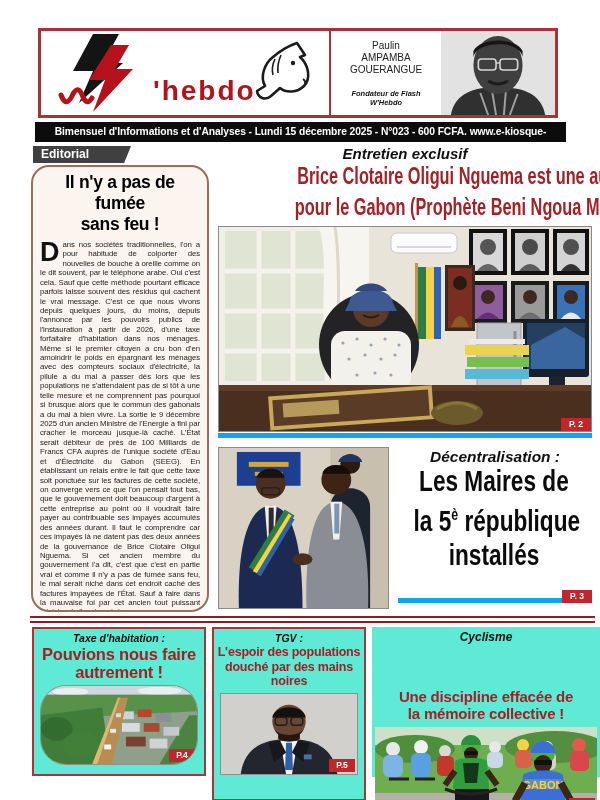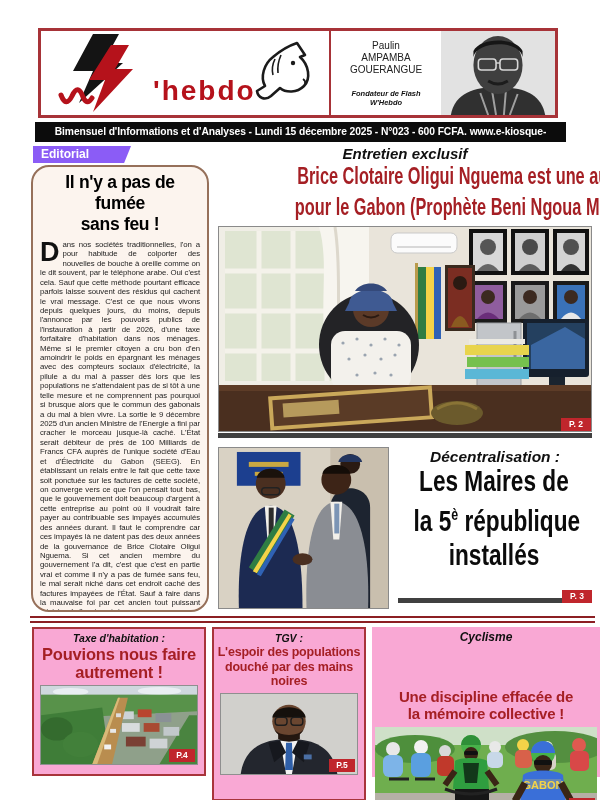--- a/index.html
+++ b/index.html
@@ -25,37 +25,37 @@
   .founder-photo{flex:1;height:100%;}
   .founder-photo svg{display:block;width:100%;height:100%;}
 
   
   .infobar{position:absolute;left:35px;top:122px;width:531px;height:20px;
     background:#0c0c0c;color:#fff;font-size:10.3px;font-weight:bold;
     text-align:center;line-height:20px;letter-spacing:-0.1px;}
 
   
   .edito-label{position:absolute;left:33px;top:146px;width:98px;height:17px;
-    background:#8b5cf6;color:#fff;font-size:12px;font-weight:bold;
+    background:#404040;color:#fff;font-size:12px;font-weight:bold;
     line-height:17px;padding-left:8px;box-sizing:border-box;
     clip-path:polygon(0 0,100% 0,93% 100%,0 100%);}
   .edito-box{position:absolute;left:31px;top:165px;width:178px;height:447px;
     border:2px solid #96705a;border-radius:18px;background:#fcf4ee;
     box-sizing:border-box;padding:4px 7px;overflow:hidden;}
   .edito-title{font-size:17.5px;line-height:21px;font-weight:bold;color:#000;
     text-align:center;margin:1px 0 5px;letter-spacing:-0.3px;}
   .edito-body{font-size:7.8px;line-height:9.42px;text-align:justify;
     color:#1d1d1d;letter-spacing:-0.08px;}
   .dropcap{float:left;font-size:27px;line-height:23px;font-weight:bold;
     color:#111;padding:1px 3px 0 0;}
 
   
   .sep-double{position:absolute;left:30px;top:616px;width:565px;height:3px;
     border-top:2px solid #8c1f23;border-bottom:2px solid #8c1f23;}
-  .redbar{position:absolute;height:5px;background:#404040;}
+  .redbar{position:absolute;height:5px;background:#0ea5e9;}
   .badge{position:absolute;background:#c0262c;color:#fff;font-weight:bold;
     font-size:8.5px;text-align:center;line-height:13px;height:13px;}
 
   
   .kicker{font-weight:bold;font-style:italic;color:#101010;text-align:center;}
   .lead-kicker{position:absolute;left:218px;top:145px;width:374px;font-size:15px;}
   .lead-headline{position:absolute;left:214px;top:160px;width:382px;
     text-align:center;color:#a51f24;font-weight:bold;}
   .lead-headline .ln{display:block;font-size:24px;line-height:31px;}
   .cond{display:inline-block;transform:scaleX(0.68);transform-origin:50% 50%;
@@ -67,21 +67,21 @@
   .photo-frame svg{display:block;width:100%;height:100%;}
 
   
   .decent-kicker{position:absolute;left:395px;top:448px;width:200px;font-size:15.5px;}
   .decent-headline{position:absolute;left:390px;top:464px;width:208px;
     text-align:center;color:#0b0b0b;font-weight:bold;}
   .decent-headline .ln{display:block;font-size:29px;line-height:34px;}
   .decent-headline sup{font-size:0.55em;}
 
   
-  .brief{position:absolute;box-sizing:border-box;background:#f9a8d4;text-align:center;}
+  .brief{position:absolute;box-sizing:border-box;background:#5eead4;text-align:center;}
   .brief.bordered{border:2px solid #a8343b;}
   .brief-kicker{font-size:10.5px;font-weight:bold;font-style:italic;color:#101010;
     margin-top:3px;}
   .brief-headline{color:#a51f24;font-weight:bold;margin-top:1px;letter-spacing:-0.2px;}
   .brief-photo{position:relative;margin:4px auto 0;border:1px solid #8f8f8f;
     box-sizing:border-box;overflow:hidden;background:#cfd4cf;}
   .brief-photo svg{display:block;width:100%;height:100%;}
   .brief-photo .badge{right:2px;bottom:2px;width:26px;}
 </style>
 </head>
@@ -303,21 +303,21 @@
 </div>
 
 <div class="sep-double"></div>
 
 <div class="brief bordered" style="left:32px;top:627px;width:174px;height:149px;">
   <div class="brief-kicker">Taxe d'habitation :</div>
   <div class="brief-headline" style="font-size:16.5px;line-height:18px;">
     <span>Pouvions nous faire</span><br>
     <span>autrement !</span>
   </div>
-  <div class="brief-photo" style="width:158px;height:80px;">
+  <div class="brief-photo" style="width:158px;height:80px;border-radius:26px;">
     <svg viewBox="0 0 158 80" preserveAspectRatio="none">
       <rect width="158" height="80" fill="#8fa08a"></rect>
       <rect x="0" y="0" width="158" height="9" fill="#cfd8de"></rect>
       <ellipse cx="30" cy="6" rx="18" ry="4" fill="#e9eef2"></ellipse>
       <ellipse cx="120" cy="5" rx="22" ry="4" fill="#e9eef2"></ellipse>
       <polygon points="0,9 158,9 158,26 0,34" fill="#58924a"></polygon>
       <polygon points="0,30 62,22 70,80 0,80" fill="#3f7d38"></polygon>
       <ellipse cx="16" cy="44" rx="16" ry="12" fill="#346b2e"></ellipse>
       <ellipse cx="40" cy="60" rx="18" ry="13" fill="#42803a"></ellipse>
       <polygon points="150,30 158,30 158,80 120,80" fill="#4a8440"></polygon>

